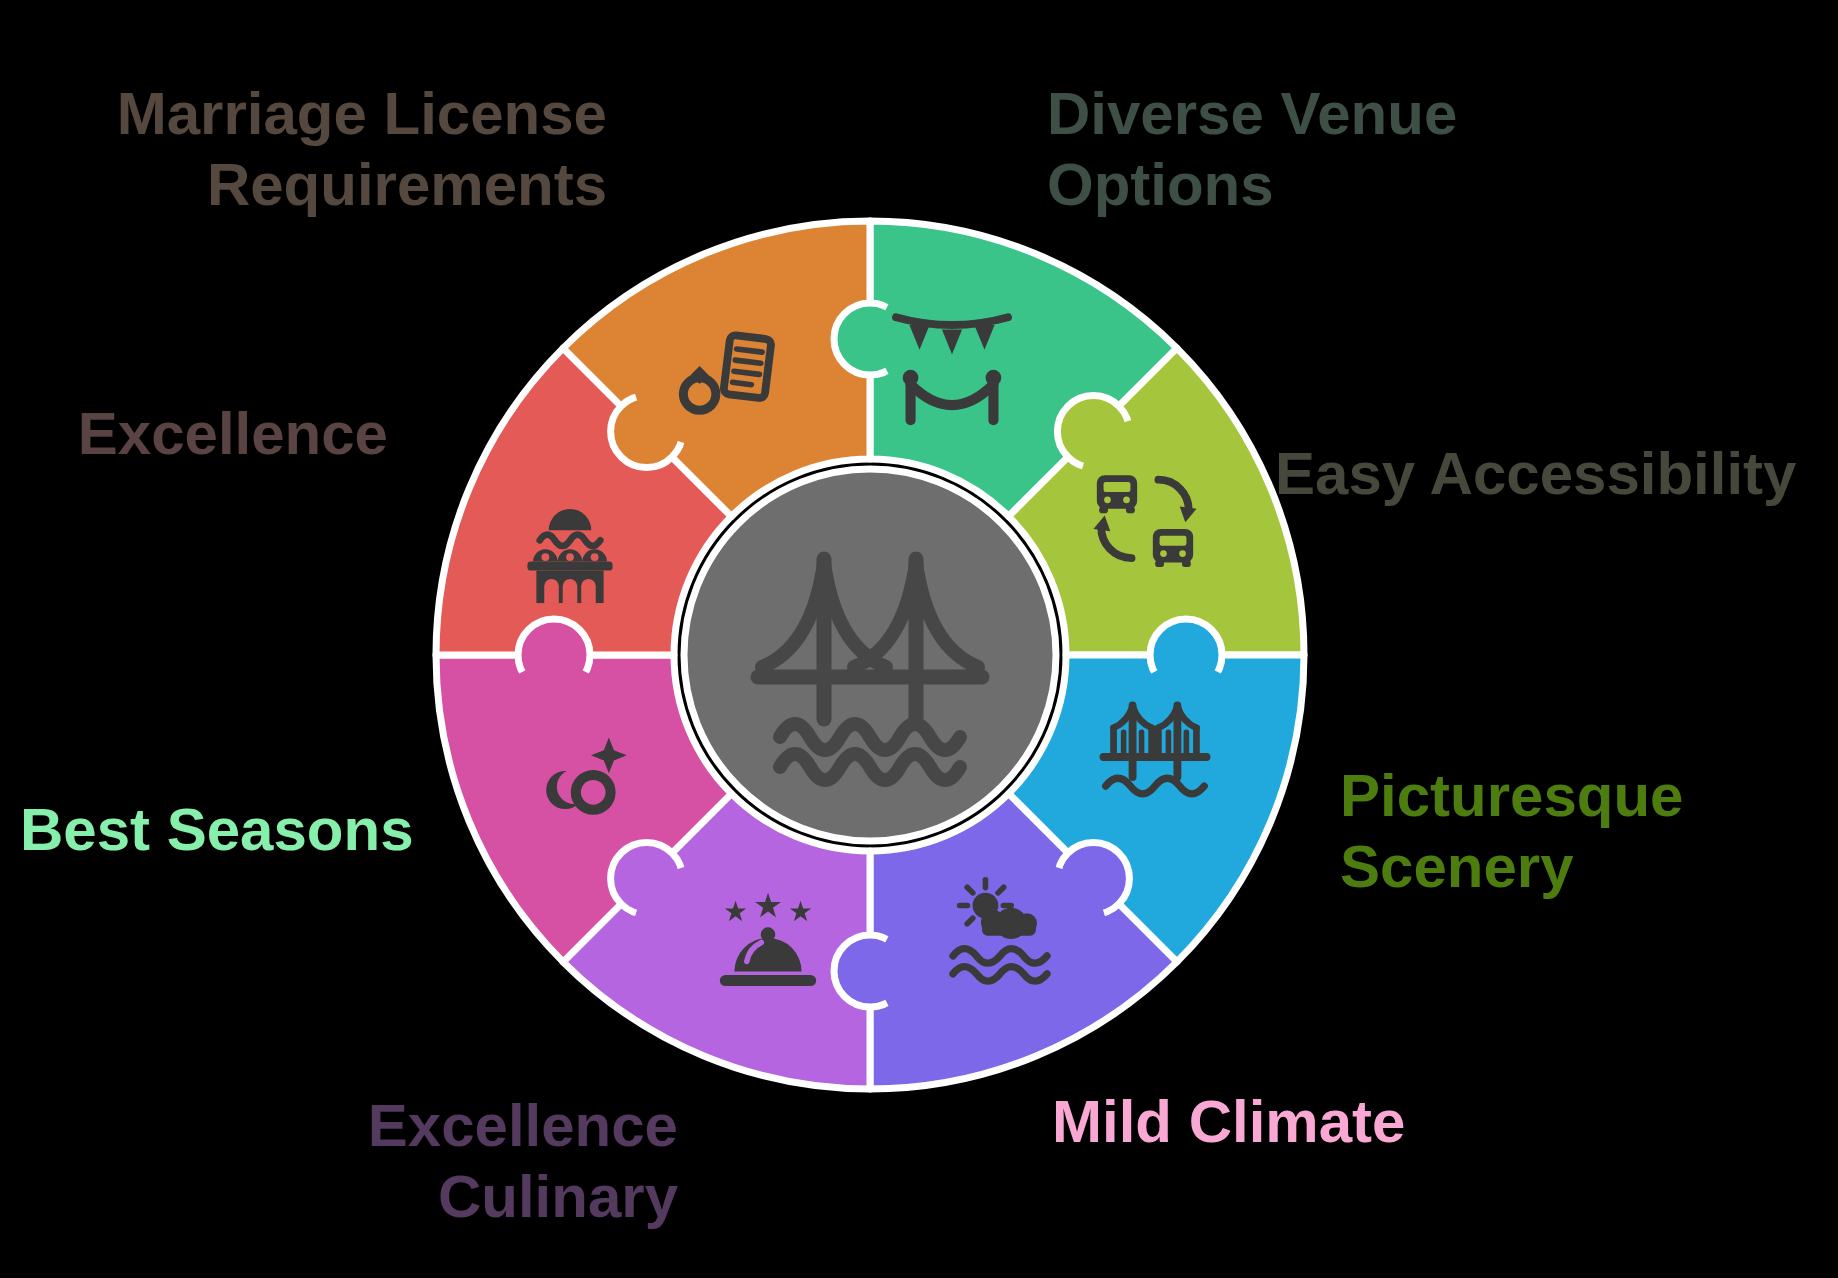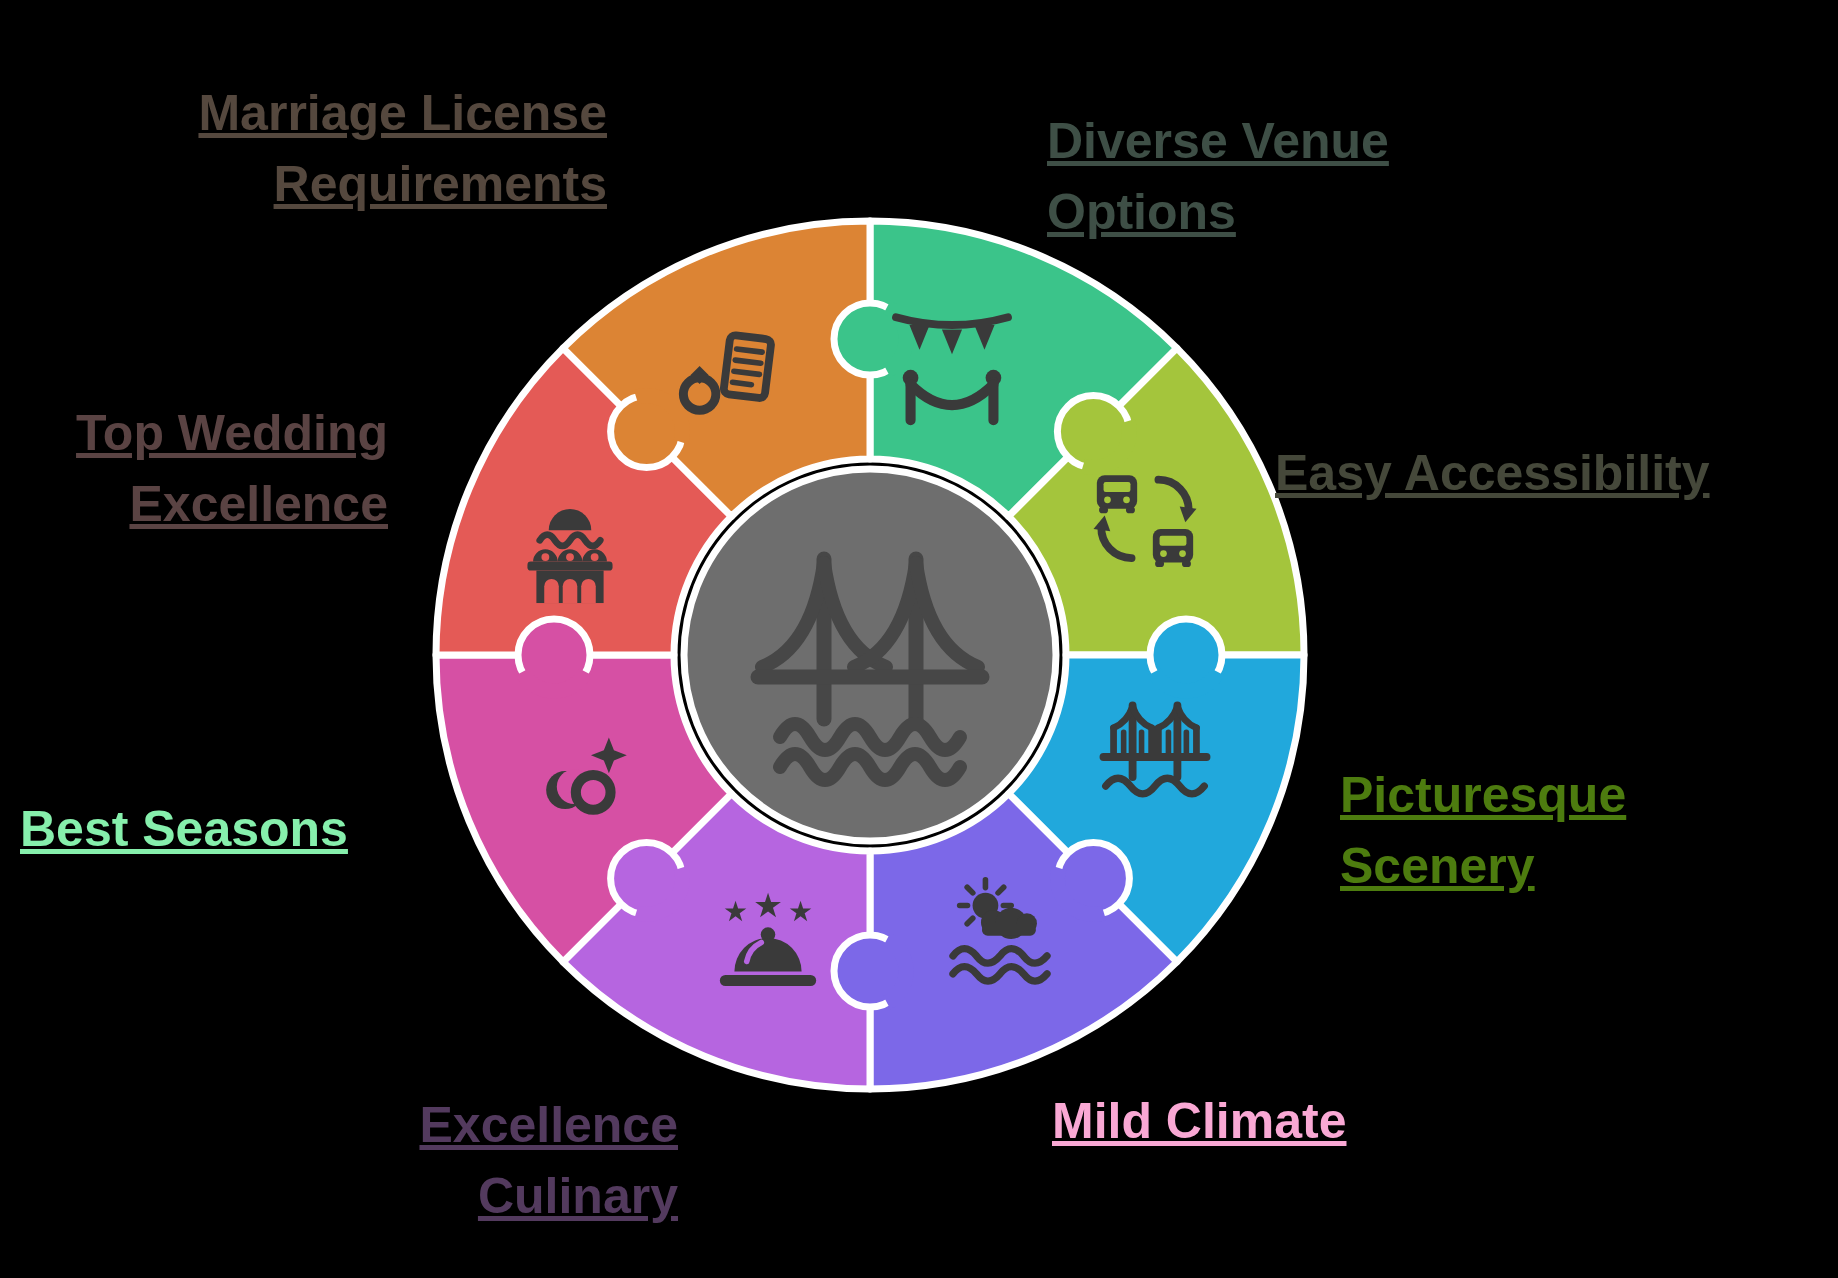--- a/index.html
+++ b/index.html
@@ -1,19 +1,19 @@
 <!DOCTYPE html>
 <html><head>
 <meta charset="utf-8">
 <style>
   html,body{margin:0;padding:0;background:#000;}
   .stage{position:relative;width:1838px;height:1278px;background:#000;overflow:hidden;
          font-family:"Liberation Sans", sans-serif;}
   #wheel-svg{position:absolute;left:0;top:0;}
-  .label{position:absolute;font-weight:700;font-size:50px;line-height:71px;letter-spacing:0px;text-decoration:underline;}
+  .label{position:absolute;font-weight:700;font-size:60px;line-height:71px;letter-spacing:0px;}
   .lline{white-space:nowrap;}
   
   .pos-marriage-license-requirements{left:107px;top:78px;width:500px;text-align:right;}
   .pos-diverse-venue-options{left:1047px;top:78px;text-align:left;}
   .pos-easy-accessibility{left:1275px;top:438px;text-align:right;}
   .pos-picturesque-scenery{left:1340px;top:760px;text-align:left;}
   .pos-mild-climate{left:1052px;top:1086px;text-align:left;}
   .pos-culinary-excellence{left:278px;top:1090px;width:400px;text-align:right;}
   .pos-best-seasons{left:20px;top:794px;text-align:left;}
   .pos-top-wedding-locations{left:0px;top:398px;width:388px;text-align:right;}
@@ -151,21 +151,21 @@
           <path d="M 46,-96 L 46,64" stroke="#474747" stroke-width="15" stroke-linecap="round" fill="none"></path>
           <path d="M -16,12 Q 34,-8 46,-92" stroke="#474747" stroke-width="14" fill="none" stroke-linecap="round"></path>
           <path d="M 108,12 Q 58,-8 46,-92" stroke="#474747" stroke-width="14" fill="none" stroke-linecap="round"></path>
           <path d="M-112,22 L112,22" stroke="#474747" stroke-width="15" stroke-linecap="round"></path>
           <path d="M-90,82 q15,-26 30,0 q15,26 30,0 q15,-26 30,0 q15,26 30,0 q15,-26 30,0 q15,26 30,0" stroke="#474747" stroke-width="14" fill="none" stroke-linecap="round"></path>
           <path d="M-90,112 q15,-26 30,0 q15,26 30,0 q15,-26 30,0 q15,26 30,0 q15,-26 30,0 q15,26 30,0" stroke="#474747" stroke-width="14" fill="none" stroke-linecap="round"></path>
         </g>
       </svg>
     </div>
   <div id="labels">
-      <div class="label pos-diverse-venue-options" style="color: rgb(62, 79, 70); margin-top: 28px;">
+      <div class="label pos-diverse-venue-options" style="color: rgb(62, 79, 70);">
         <div class="lline">Diverse Venue</div>
         <div class="lline">Options</div>
       </div>
       <div class="label pos-easy-accessibility" style="color: rgb(69, 72, 58);">
         <div class="lline">Easy Accessibility</div>
       </div>
       <div class="label pos-picturesque-scenery" style="color: #4d7c0f;">
         <div class="lline">Picturesque</div>
         <div class="lline">Scenery</div>
       </div>
@@ -173,21 +173,20 @@
         <div class="lline">Mild Climate</div>
       </div>
       <div class="label pos-culinary-excellence" style="color: rgb(83, 58, 94);">
         <div class="lline">Excellence</div>
         <div class="lline">Culinary</div>
       </div>
       <div class="label pos-best-seasons" style="color: #86efac;">
         <div class="lline">Best Seasons</div>
       </div>
       <div class="label pos-top-wedding-locations" style="color: rgb(90, 67, 67);">
-        <div class="lline">Top Wedding</div>
         <div class="lline">Excellence</div>
       </div>
       <div class="label pos-marriage-license-requirements" style="color: rgb(85, 72, 62);">
         <div class="lline">Marriage License</div>
         <div class="lline">Requirements</div>
       </div>
     </div>
 </div>
 
 </body></html>

